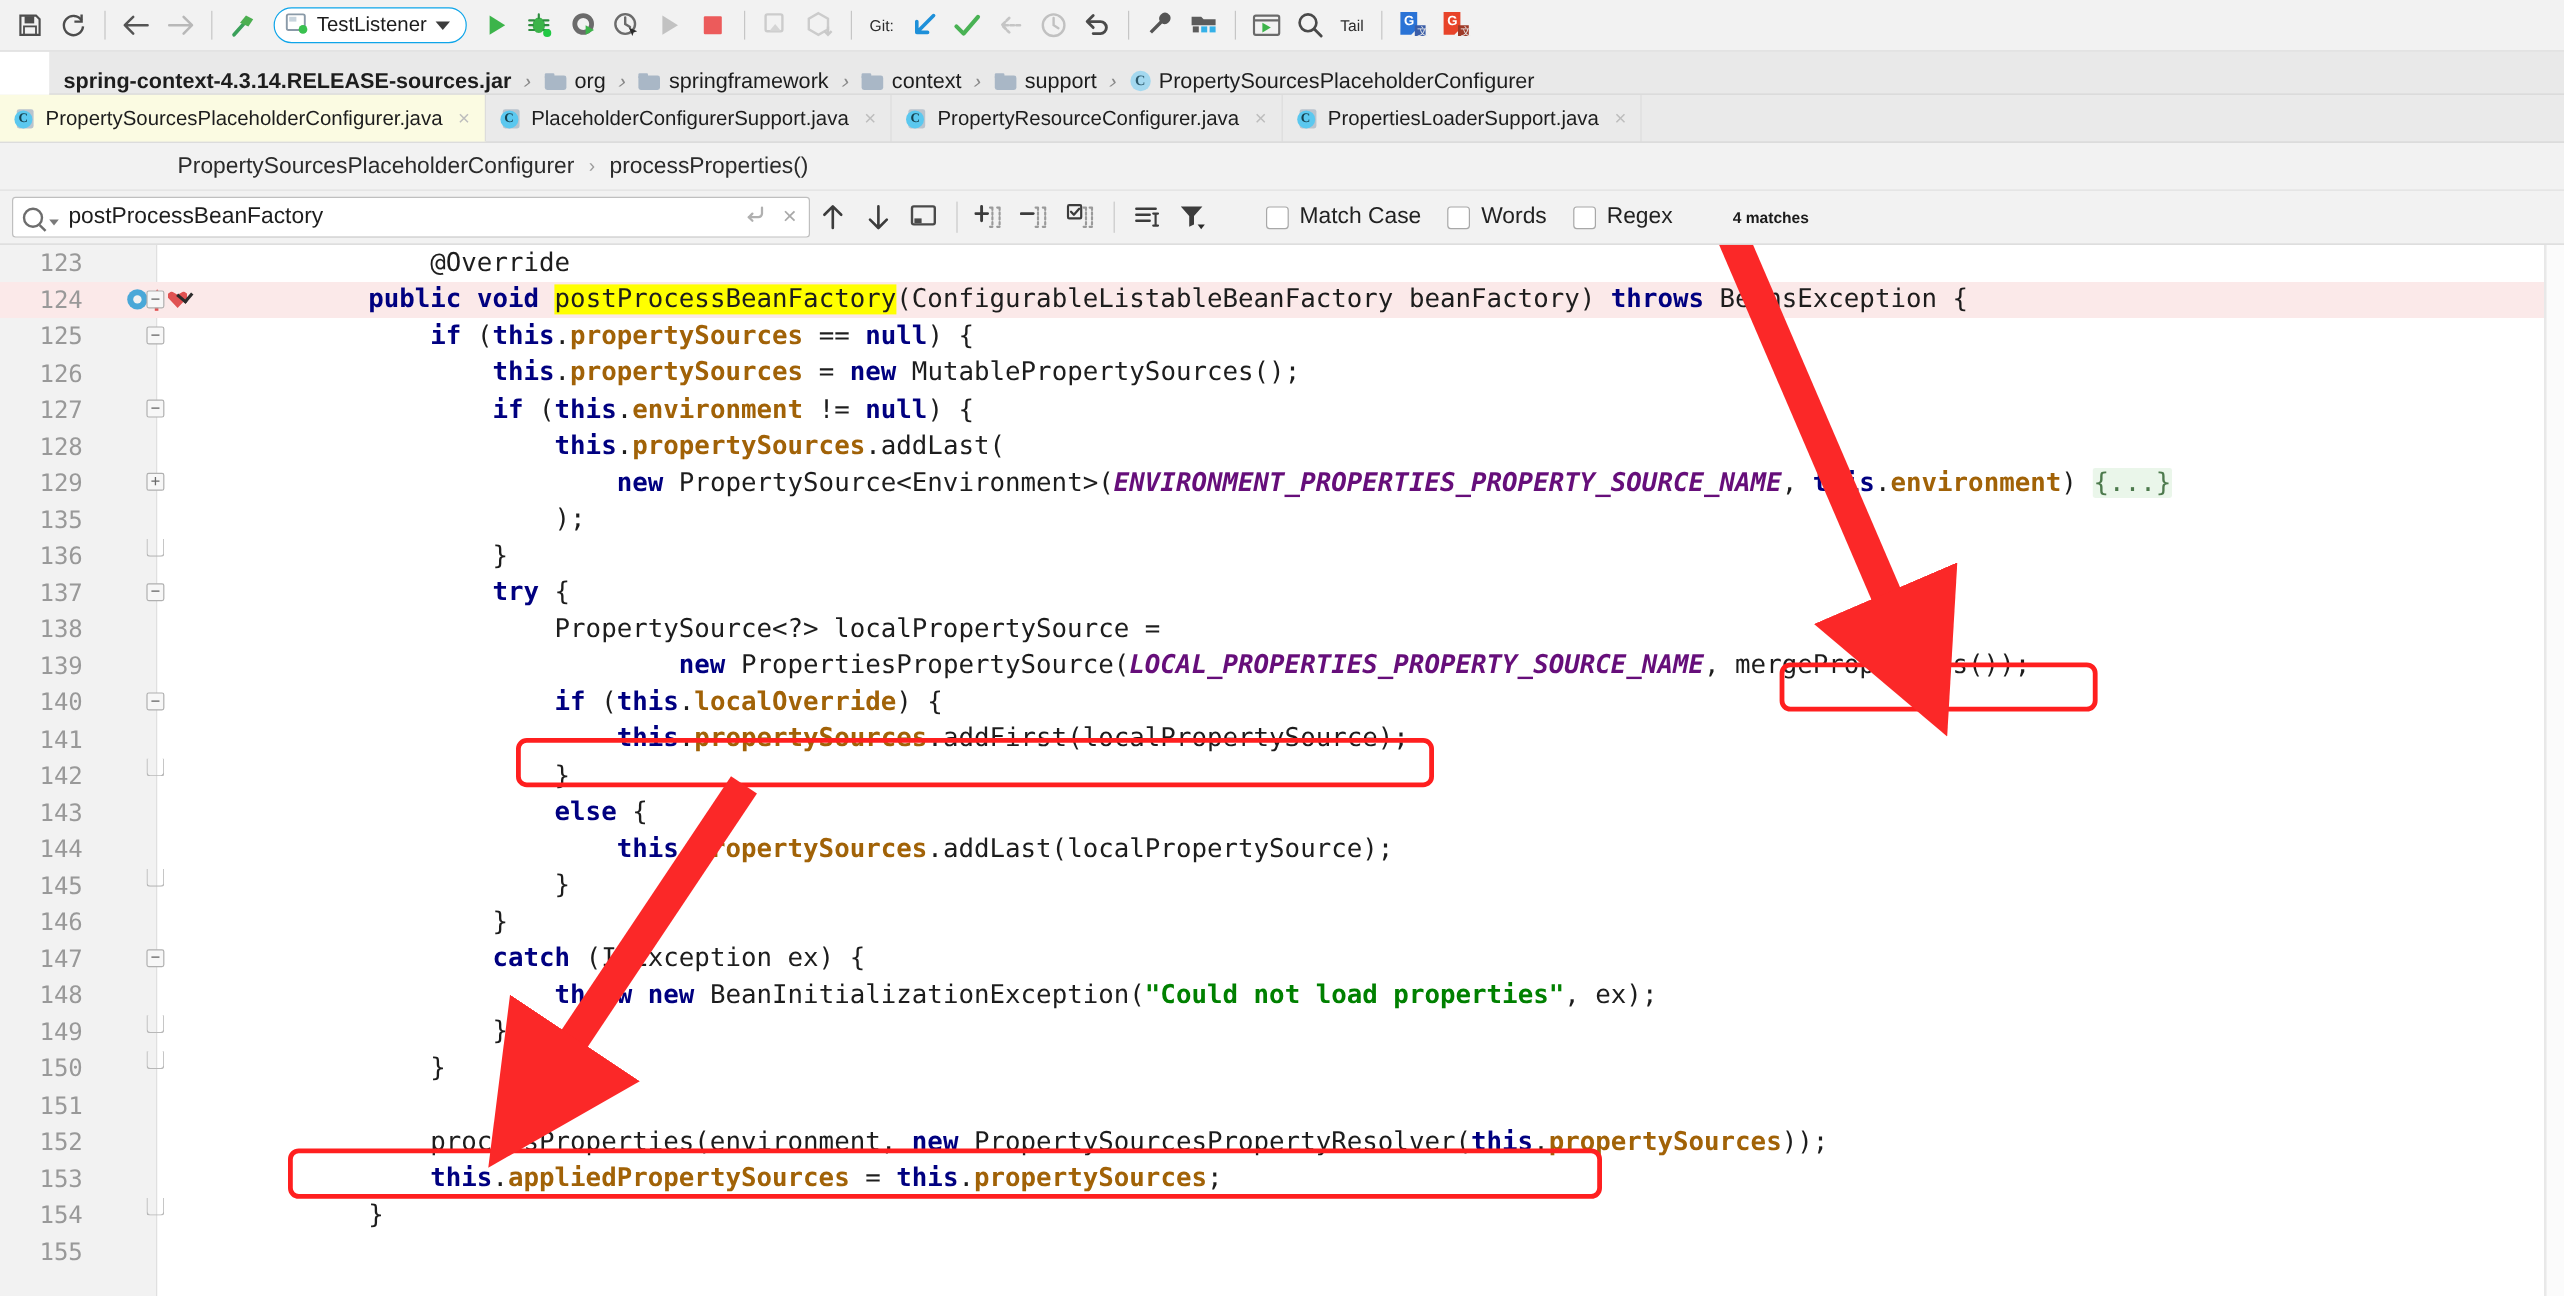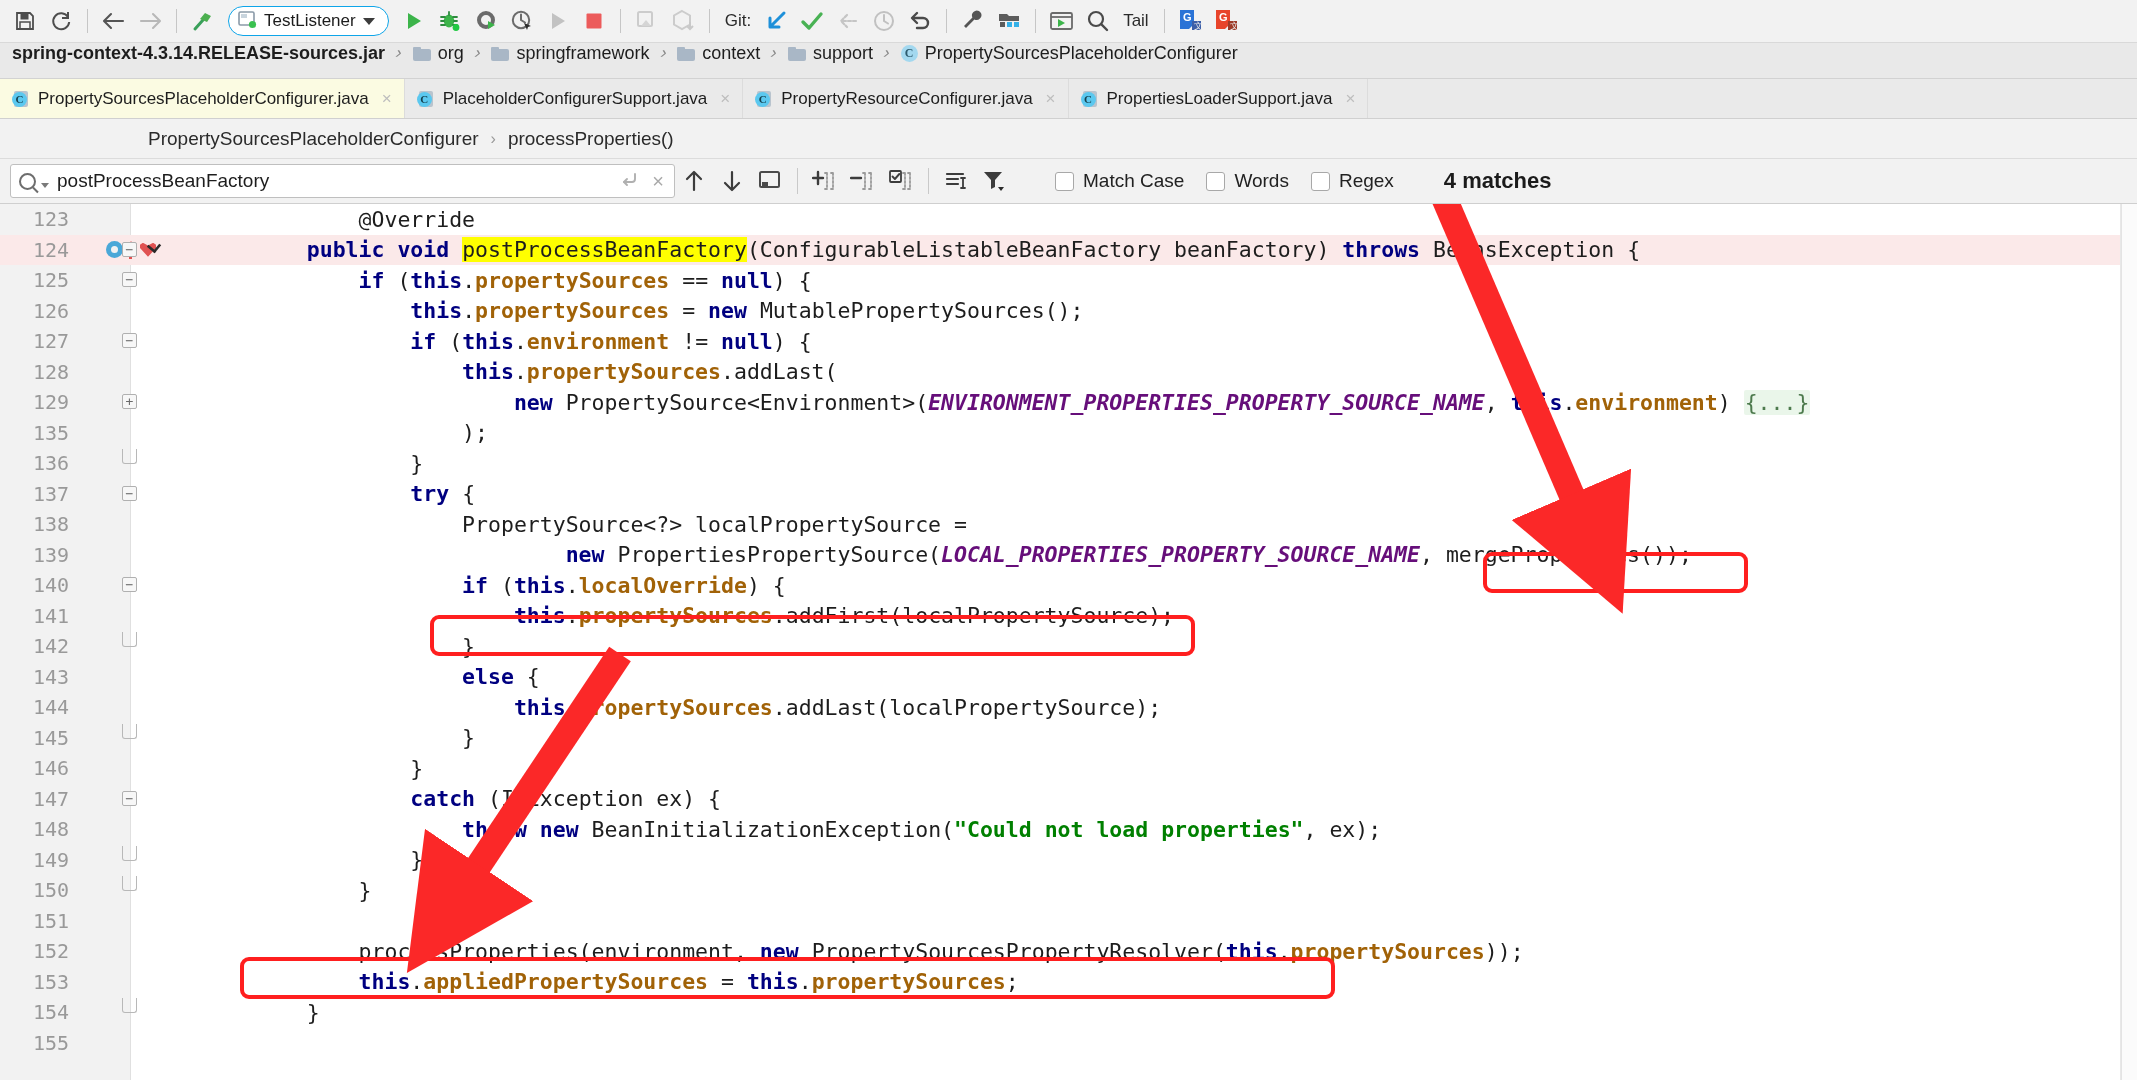--- a/index.html
+++ b/index.html
@@ -28,21 +28,21 @@
     display: flex; align-items: center; justify-content: center;
     border-radius: 3px;
     cursor: default;
     flex: none;
   }
   .tb-sep {
     width: 1px; height: 24px; background: #c6c6c6;
     margin: 0 7px; flex: none;
   }
   .tb-label {
-    font-size: 17px; color: #2b2b2b; padding: 0 6px; white-space: nowrap;
+    font-size: 13px; color: #2b2b2b; padding: 0 6px; white-space: nowrap;
   }
   .run-config {
     display: flex; align-items: center; gap: 7px;
     height: 30px;
     border: 1px solid #0ea5e9;
     border-radius: 15px;
     background: #ffffff;
     padding: 0 13px 0 8px;
     margin: 0 6px;
     white-space: nowrap;
@@ -53,23 +53,24 @@
     border-left: 6px solid transparent;
     border-right: 6px solid transparent;
     border-top: 7px solid #3c3c3c;
   }
 
   
   .breadcrumb {
     height: 36px;
     background: #e9e9e9;
     border-bottom: 1px solid #d2d2d2;
-    display: flex; align-items: flex-start;
+    display: flex; align-items: flex-end;
     padding-left: 10px;
     gap: 0px;
+    margin-left: 41px;
   }
   .crumb {
     display: flex; align-items: center; gap: 7px;
     font-size: 18px; color: #1d1d1d;
     padding: 0 2px;
     white-space: nowrap;
   }
   .crumb.bold { font-weight: bold; }
   .crumb-sep {
     color: #8a8a8a; font-size: 17px; padding: 0 9px;
@@ -181,21 +182,21 @@
   .fb-sep { width:1px;height:26px;background:#c9c9c9;margin:0 8px;flex:none; }
   .chk {
     width: 19px; height: 19px; background:#fff;
     border:1px solid #a8a8a8; border-radius:3px; flex:none;
   }
   .chk-lab {
     font-size: 19px; color:#222; margin-left:9px; margin-right:22px;
     white-space:nowrap;
   }
   .matches {
-    font-size: 22px; font-weight: bold; color:#1b1b1b;
+    font-size: 13px; font-weight: bold; color:#1b1b1b;
     margin-left: 28px; white-space:nowrap;
   }
 
   
   .editor {
     position: relative;
     height: calc(1080px - 43px - 36px - 40px - 40px - 45px);
     background: #ffffff;
     overflow: hidden;
   }

